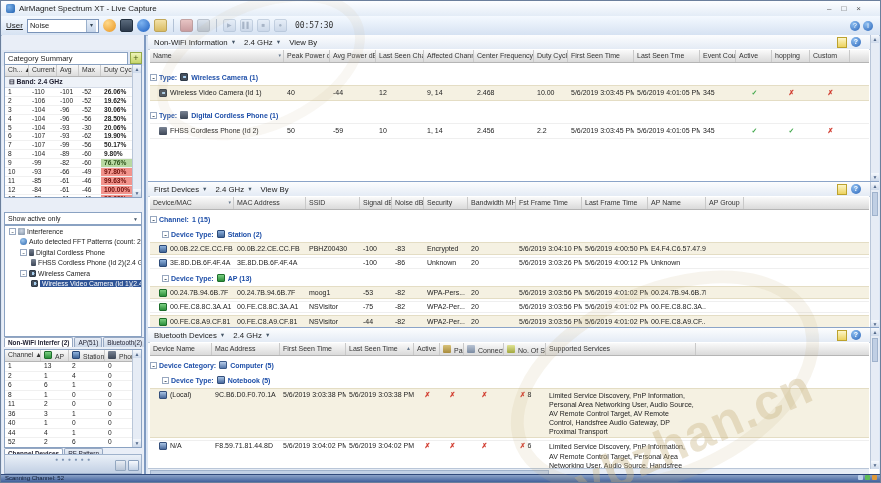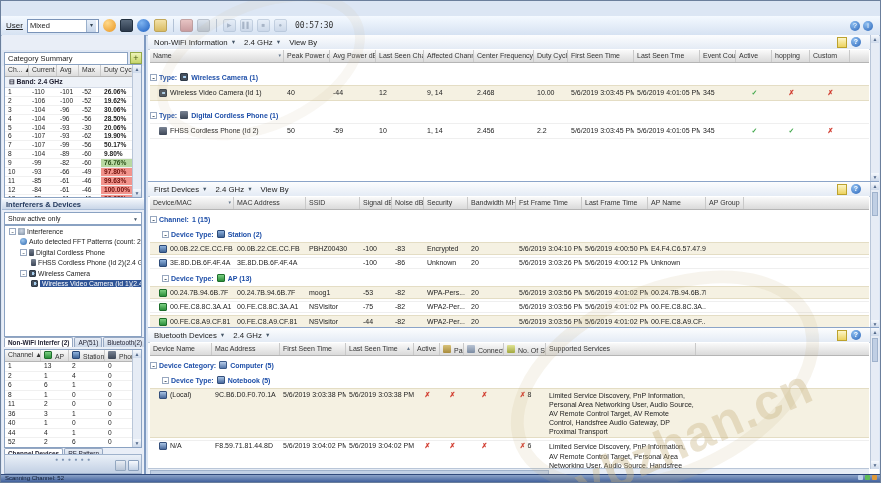--- a/index.html
+++ b/index.html
@@ -155,25 +155,34 @@
     pointer-events:none;z-index:39;}
   .wm-ring2{position:absolute;left:150px;top:0px;width:200px;height:110px;
     border:10px solid rgba(205,190,160,0.12);border-radius:50%;transform:rotate(-24deg);
     pointer-events:none;z-index:39;}
 </style>
 </head>
 <body>
 
 <div id="app">
 
+  <div class="titlebar">
+    <span class="appicon"></span>
+    <span>AirMagnet Spectrum XT  -  Live Capture</span>
+    <span class="wbtns">
+      <span class="wbtn">–</span>
+      <span class="wbtn">□</span>
+      <span class="wbtn">×</span>
+    </span>
+  </div>
 
   <div class="menubar">
     <span style="text-decoration:underline;">User</span>
     <span class="combo">
-      <span>Mixed</span>
+      <span>Noise</span>
       <span class="arr">▾</span>
     </span>
     <span class="tbi tb-alarm"></span>
     <span class="tbi tb-camera"></span>
     <span class="tbi tb-record"></span>
     <span class="tbi tb-open"></span>
     <span class="tsep"></span>
     <span class="tbi tb-report tb-dis"></span>
     <span class="tbi tb-save tb-dis"></span>
     <span class="tsep"></span>
@@ -293,21 +302,20 @@
           <span class="sg-c" style="width: 22px;">-61</span>
           <span class="sg-c" style="width: 22px;">-46</span>
           <span class="sg-c duty red" style="width: 34px;">99.62%</span>
         </div>
         <div class="vsc">
           <span class="a up">▲</span>
           <span class="a dn">▼</span>
         </div>
       </div>
 
-    <div class="subhdr" style="top:163px;">Interferers &amp; Devices</div>
     <div class="filter" style="top:177px;">
       <span>Show active only</span>
       <span style="font-size:5px;color:#456;">▼</span>
     </div>
     <div class="tree" id="interferer-tree" style="top:190px;height:110px;">
         <div class="ti" style="padding-left: 4px;">
           <span class="exp">-</span>
           <span class="tic ic-interference"></span>
           <span class="lbl">Interference</span>
         </div>

